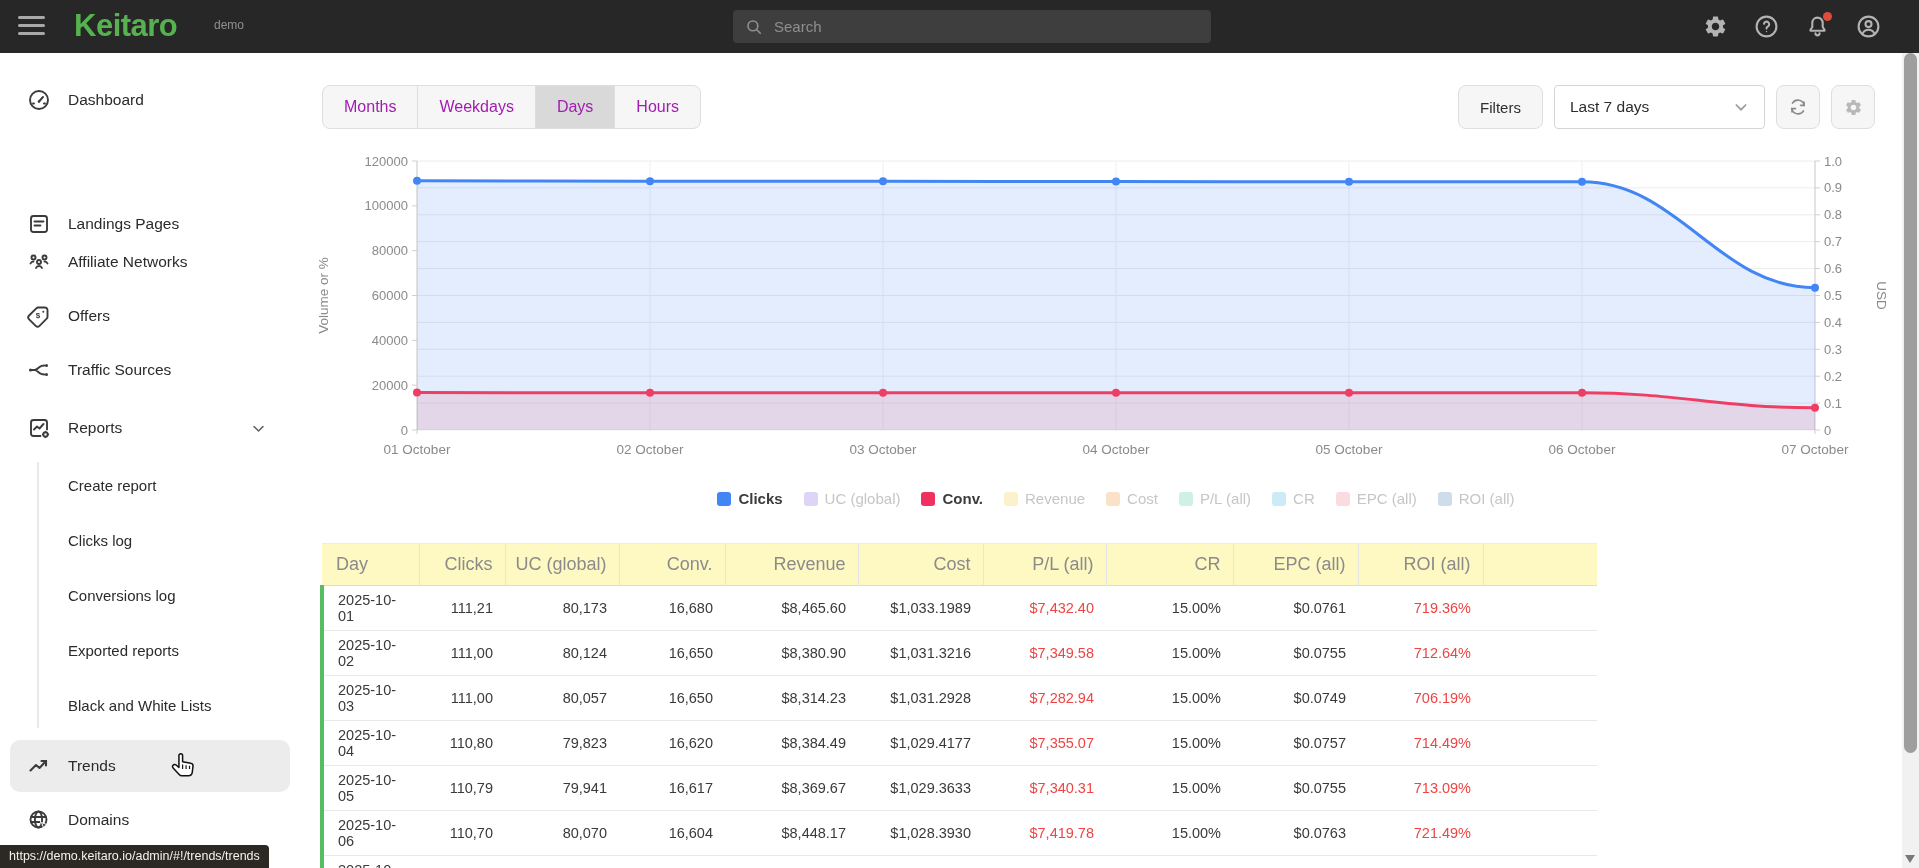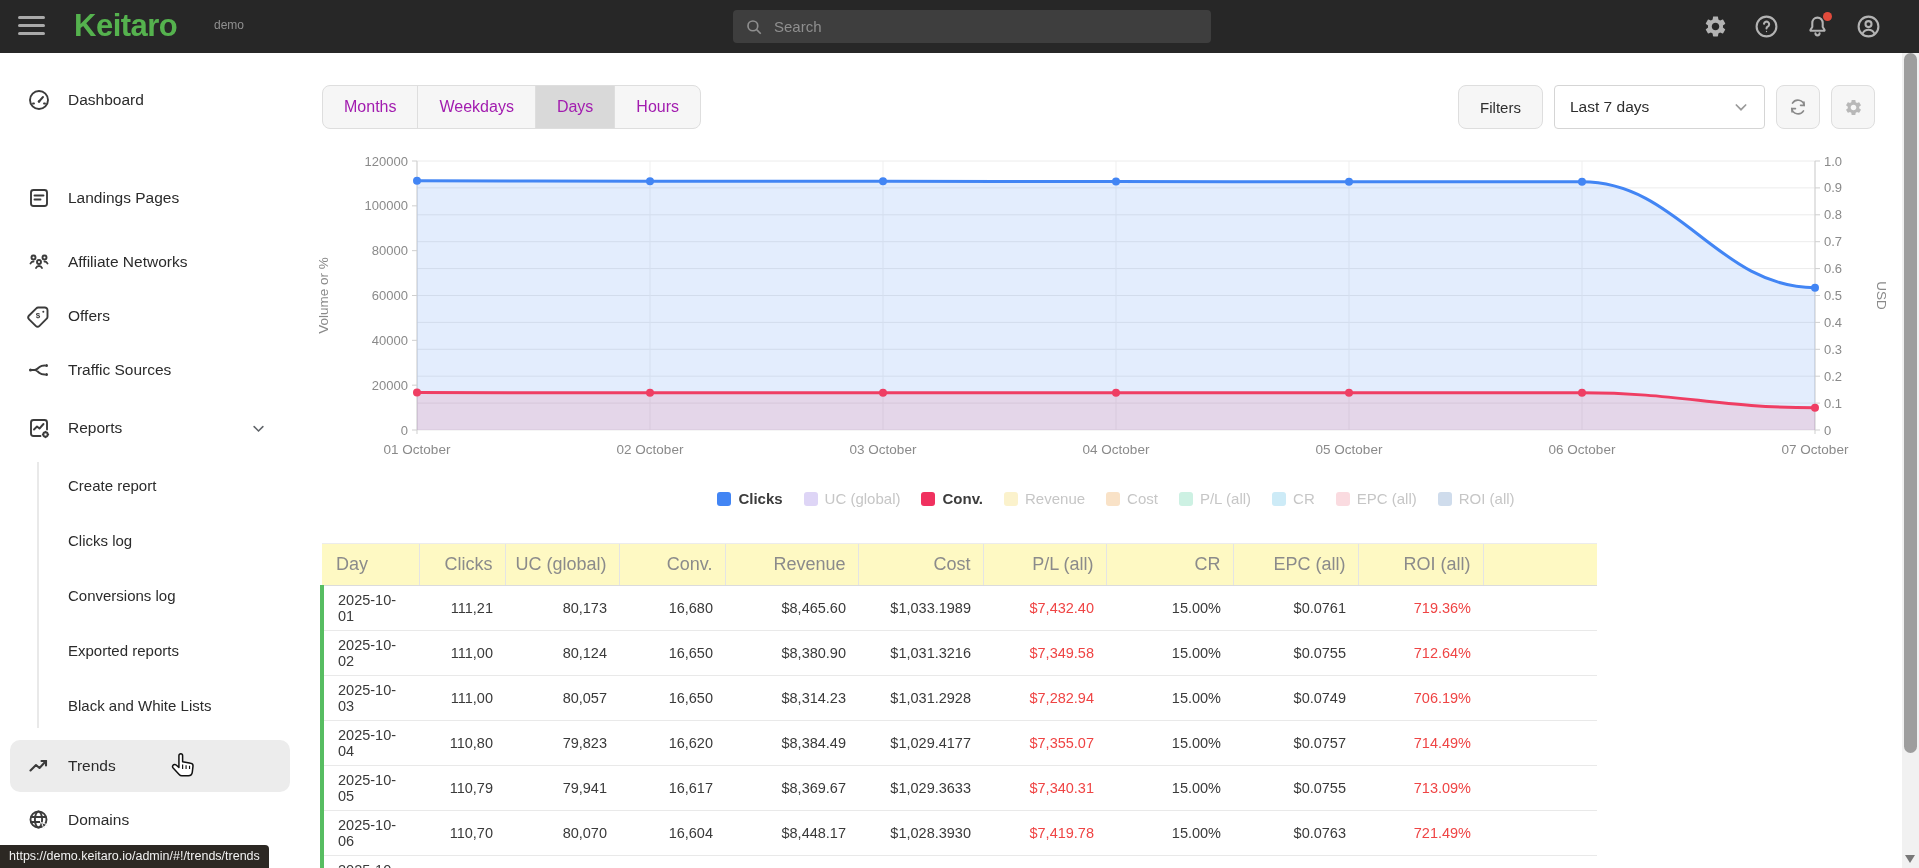--- a/index.html
+++ b/index.html
@@ -138,21 +138,21 @@
 
     <div class="nav-item" style="top:20px">
       <svg class="nico" viewBox="0 0 24 24" fill="none" stroke="#3b3b3b" stroke-width="1.9">
           <circle cx="12" cy="12" r="9"></circle>
           <path d="M12 13.5 16 9" stroke-linecap="round"></path>
           <circle cx="12" cy="13.5" r="1.3" fill="#3b3b3b" stroke="none"></circle>
           <path d="M7 15.5h-1M18 15.5h-1" stroke-linecap="round"></path>
         </svg>
       <span class="nlabel">Dashboard</span>
     </div>
-    <div class="nav-item" style="top:118px">
+    <div class="nav-item" style="top:144px">
       <svg class="nico" viewBox="0 0 24 24" fill="none" stroke="#3b3b3b" stroke-width="1.9">
           <rect x="4" y="4" width="16" height="16" rx="2.5"></rect>
           <path d="M7.5 9.5h9M7.5 13.5h6" stroke-linecap="round"></path>
         </svg>
       <span class="nlabel">Landings Pages</span>
     </div>
     <div class="nav-item" style="top:182px">
       <svg class="nico" viewBox="0 0 24 24" fill="none" stroke="#3b3b3b" stroke-width="1.9" stroke-linecap="round">
           <circle cx="6.5" cy="7.5" r="2"></circle>
           <circle cx="17.5" cy="7.5" r="2"></circle>

